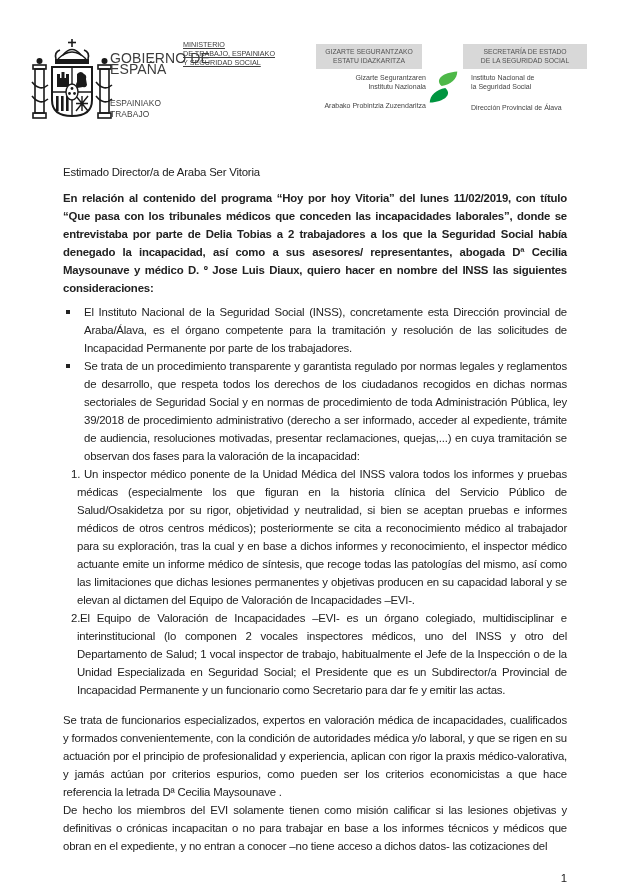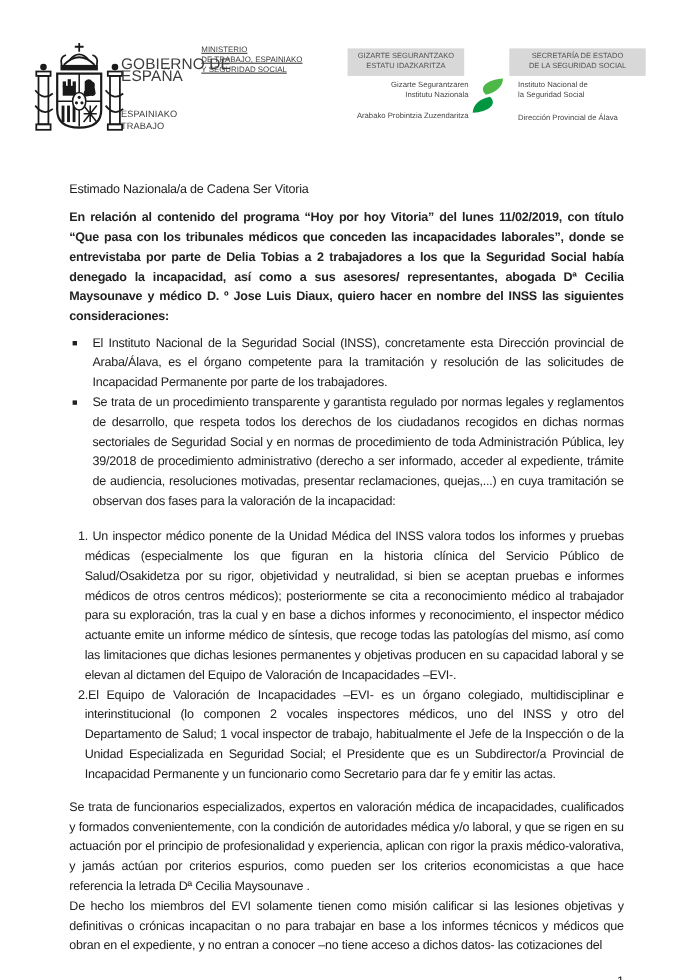--- a/index.html
+++ b/index.html
@@ -39,21 +39,21 @@
     text-align:justify;color:#222;
   }
   .letter p{margin:0;padding:0;}
   .salutation{text-align:left;}
   .intro{margin-top:8px !important;font-weight:bold;}
   .bullet-list{margin-top:6px;}
   .bullet-item{position:relative;padding-left:21px;}
   .bullet-item .bullet-sq{
     position:absolute;left:3px;top:7px;width:4px;height:4px;background:#222;display:block;
   }
-  .num-list{margin-top:14px;padding-left:14px;}
+  .num-list{padding-left:14px;}
   .num-item{text-indent:-6px;}
   .closing{padding-left:14px;}
   .closing.first{margin-top:12px !important;}
   .page-number{margin-top:14px;text-align:right;font-size:11.4px;color:#222;}
 </style>
 </head>
 <body>
 
 <div class="page">
 
@@ -151,21 +151,21 @@
 
   <div class="hdr-txt inss-es">
     <span>Instituto Nacional de</span>
     <span>la Seguridad Social</span>
   </div>
   <div class="hdr-txt dir-es">
     <span>Dirección Provincial de Álava</span>
   </div>
 
   <main class="letter">
-    <p class="salutation">Estimado Nazionala/a de Cadena Ser Vitoria</p>
+    <p class="salutation">Estimado Director/a de Araba Ser Vitoria</p>
     <p class="intro">En relación al contenido del programa “Hoy por hoy Vitoria” del lunes 11/02/2019, con título “Que pasa con los tribunales médicos que conceden las incapacidades laborales”, donde se entrevistaba por parte de Delia Tobias a 2 trabajadores a los que la Seguridad Social había denegado la incapacidad, así como a sus asesores/ representantes, abogada Dª Cecilia Maysounave y médico D. º Jose Luis Diaux, quiero hacer en nombre del INSS las siguientes consideraciones:</p>
 
     <div class="bullet-list">
       <div class="bullet-item"><span class="bullet-sq"></span><span>El Instituto Nacional de la Seguridad Social (INSS), concretamente esta Dirección provincial de Araba/Álava, es el órgano competente para la tramitación y resolución de las solicitudes de Incapacidad Permanente por parte de los trabajadores.</span></div>
       <div class="bullet-item"><span class="bullet-sq"></span><span>Se trata de un procedimiento transparente y garantista regulado por normas legales y reglamentos de desarrollo, que respeta todos los derechos de los ciudadanos recogidos en dichas normas sectoriales de Seguridad Social y en normas de procedimiento de toda Administración Pública, ley 39/2018 de procedimiento administrativo (derecho a ser informado, acceder al expediente, trámite de audiencia, resoluciones motivadas, presentar reclamaciones, quejas,...) en cuya tramitación se observan dos fases para la valoración de la incapacidad:</span></div>
     </div>
 
     <div class="num-list">
       <p class="num-item"><span>1. </span><span>Un inspector médico ponente de la Unidad Médica del INSS valora todos los informes y pruebas médicas (especialmente los que figuran en la historia clínica del Servicio Público de Salud/Osakidetza por su rigor, objetividad y neutralidad, si bien se aceptan pruebas e informes médicos de otros centros médicos); posteriormente se cita a reconocimiento médico al trabajador para su exploración, tras la cual y en base a dichos informes y reconocimiento, el inspector médico actuante emite un informe médico de síntesis, que recoge todas las patologías del mismo, así como las limitaciones que dichas lesiones permanentes y objetivas producen en su capacidad laboral y se elevan al dictamen del Equipo de Valoración de Incapacidades –EVI-.</span></p>
       <p class="num-item"><span>2.</span><span>El Equipo de Valoración de Incapacidades –EVI- es un órgano colegiado, multidisciplinar e interinstitucional (lo componen 2 vocales inspectores médicos, uno del INSS y otro del Departamento de Salud; 1 vocal inspector de trabajo, habitualmente el Jefe de la Inspección o de la Unidad Especializada en Seguridad Social; el Presidente que es un Subdirector/a Provincial de Incapacidad Permanente y un funcionario como Secretario para dar fe y emitir las actas.</span></p>

